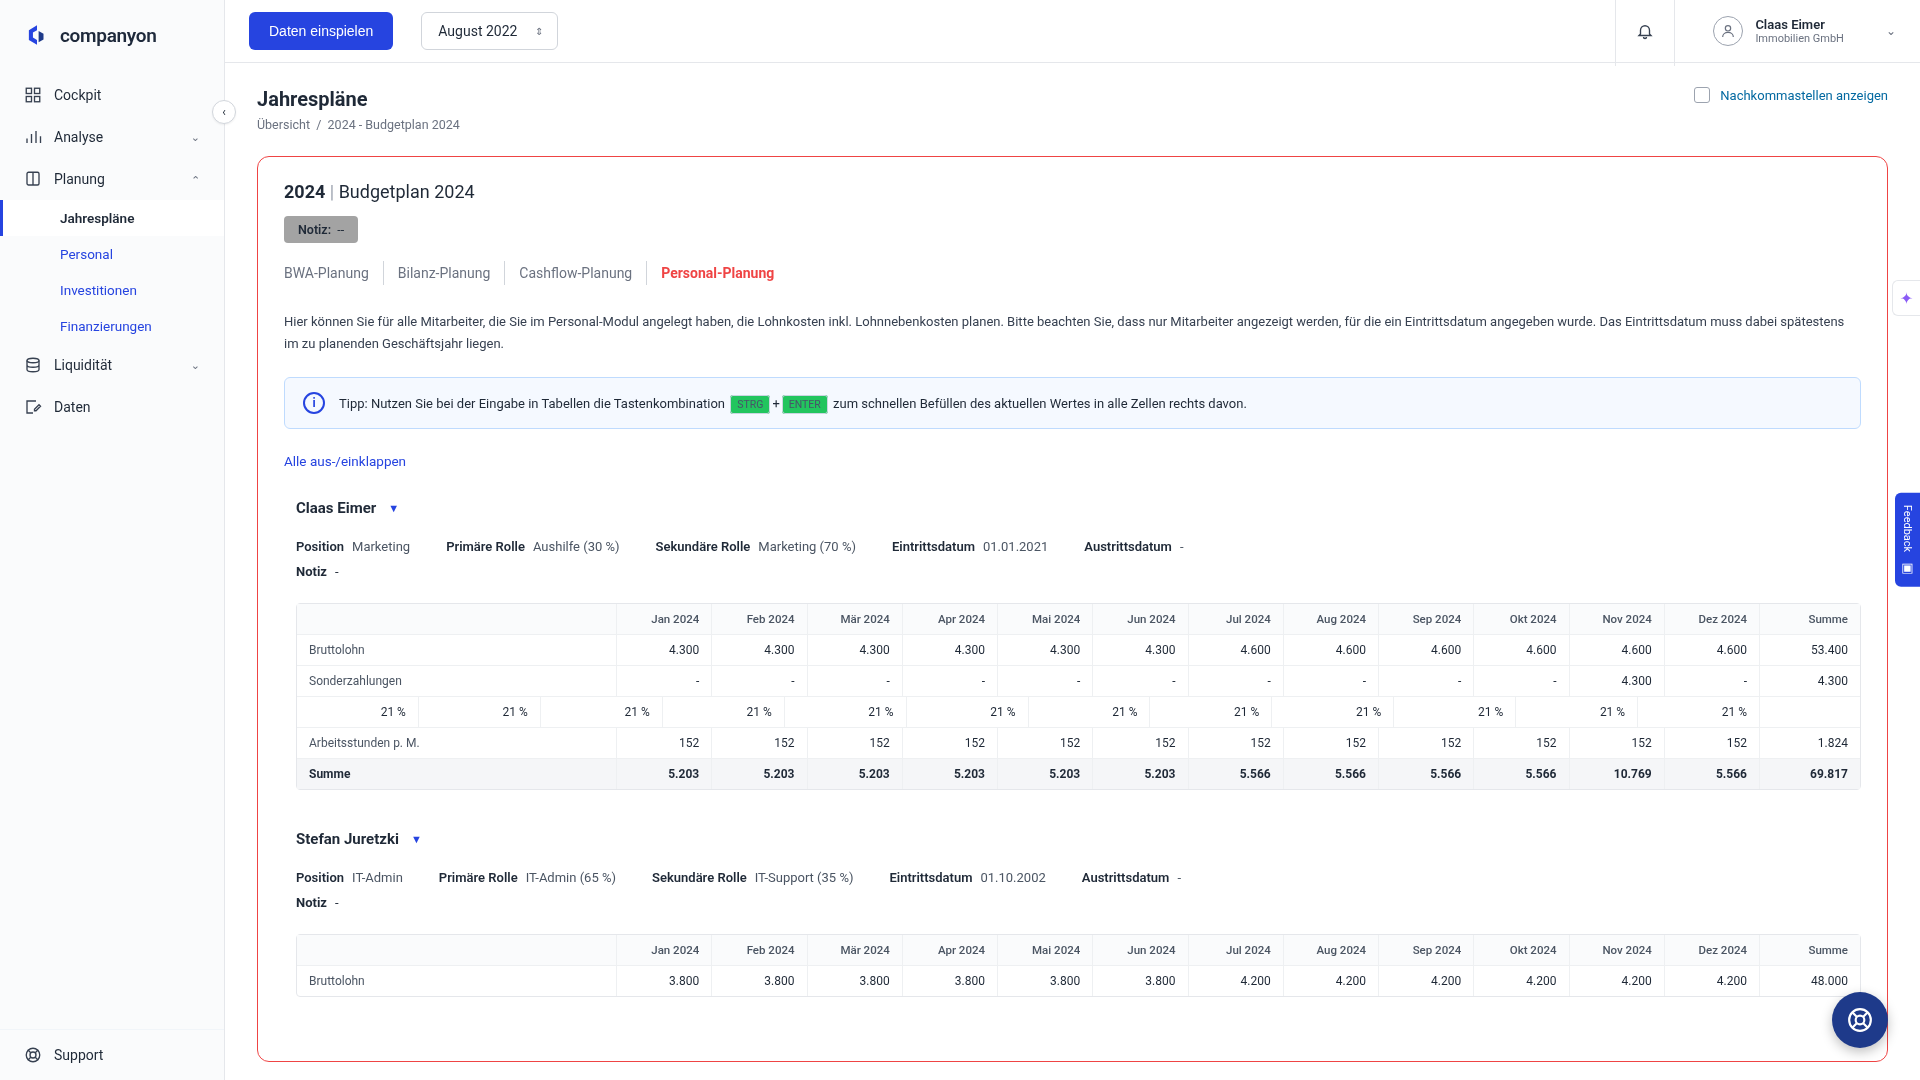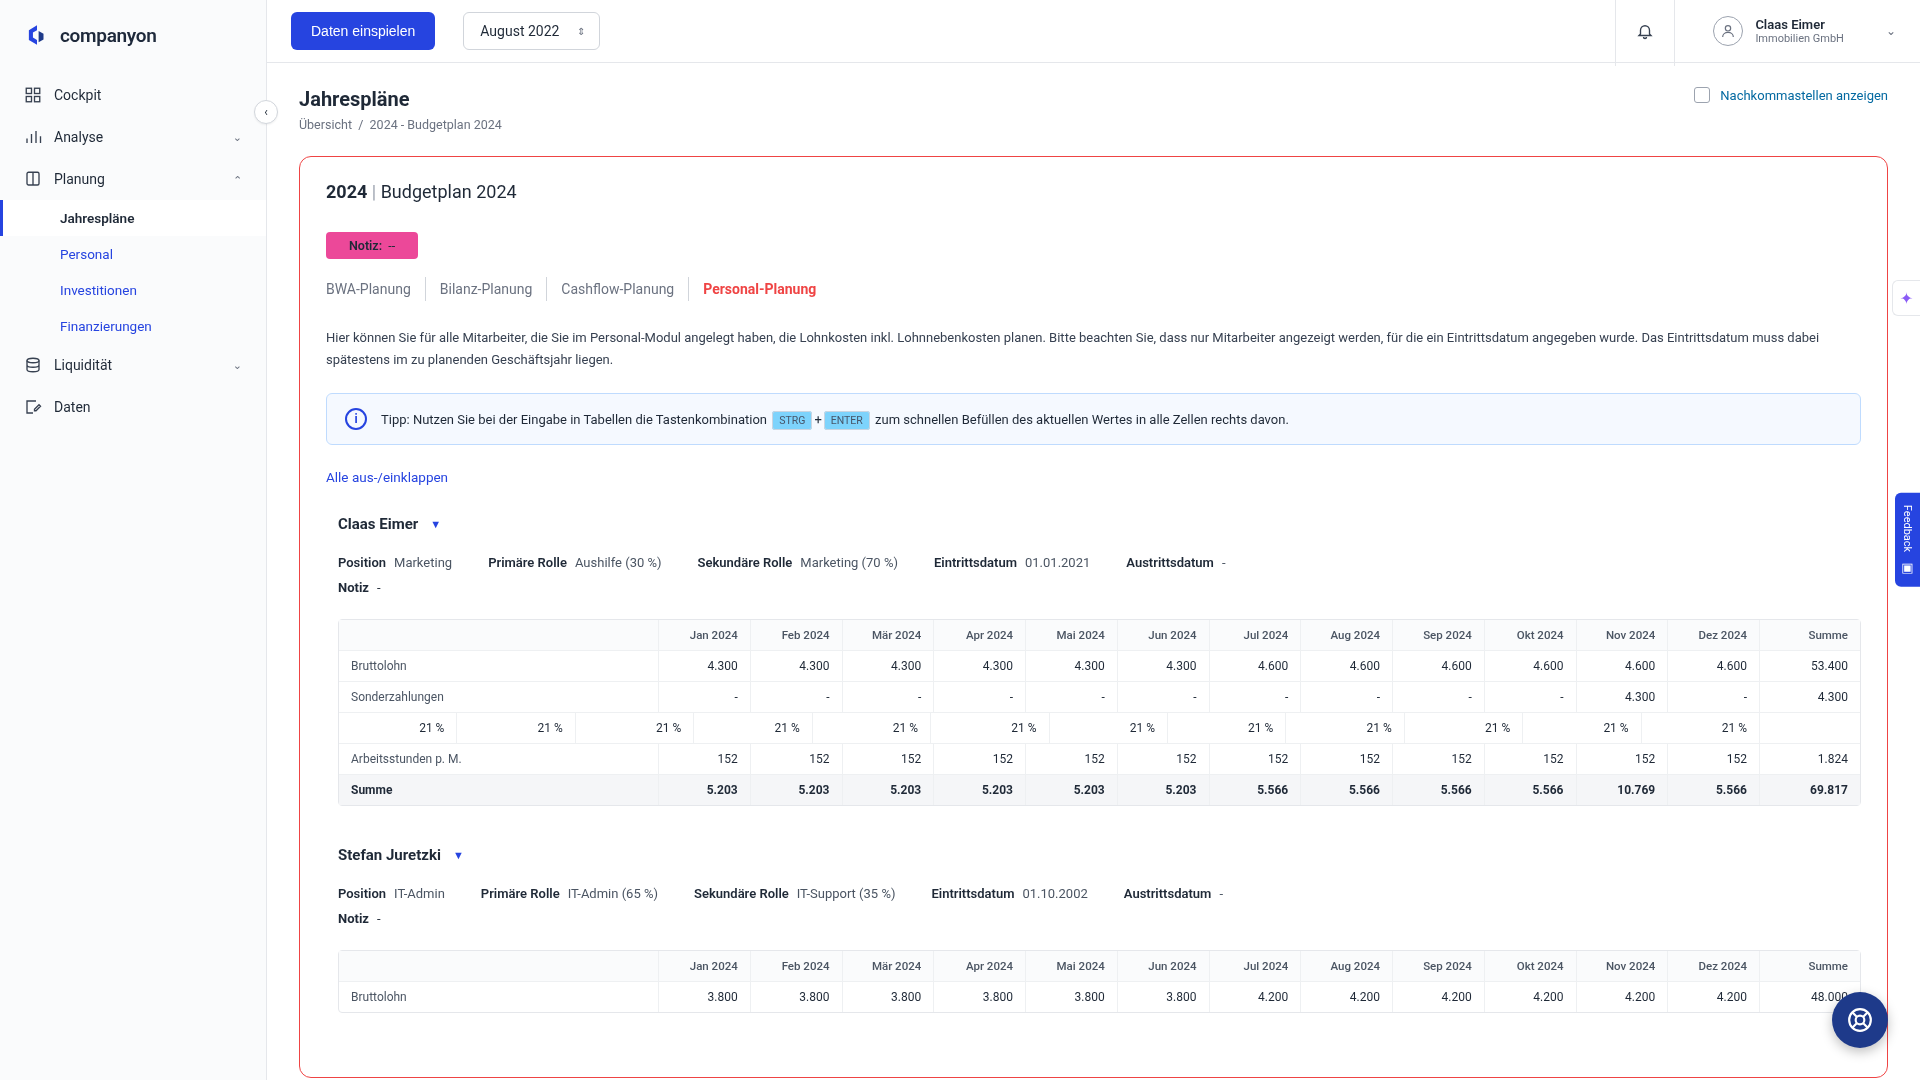--- a/index.html
+++ b/index.html
@@ -1,18 +1,18 @@
 <!DOCTYPE html>
 <html><head>
 <meta charset="utf-8">
 <style>
 * { box-sizing: border-box; margin: 0; padding: 0; }
 body { font-family: -apple-system, BlinkMacSystemFont, "Segoe UI", Roboto, Arial, sans-serif; font-size: 13px; color: #1f2937; background: #fff; width: 1920px; height: 1080px; overflow: hidden; }
 .app { display: flex; height: 100vh; }
-.sidebar { width: 267px; background: #fafbfc; border-right: 1px solid #e5e7eb; display: flex; flex-direction: column; position: relative; }
+.sidebar { width: 225px; background: #fafbfc; border-right: 1px solid #e5e7eb; display: flex; flex-direction: column; position: relative; }
 .logo-row { padding: 22px 24px 20px; display: flex; align-items: center; gap: 10px; }
 .logo-mark { width: 26px; height: 26px; }
 .logo-text { font-size: 19px; font-weight: 600; color: #1e293b; letter-spacing: -0.3px; }
 .nav { flex: 1; padding-top: 6px; }
 .nav-item { display: flex; align-items: center; gap: 12px; padding: 12px 24px; cursor: pointer; font-size: 14px; color: #1f2937; position: relative; }
 .nav-item .chev { margin-left: auto; font-size: 11px; color: #6b7280; }
 .nav-item.expanded .chev { transform: rotate(180deg); }
 .nav-item svg.ni { width: 18px; height: 18px; stroke: #374151; fill: none; stroke-width: 1.8; }
 .sub-items { padding-left: 0; }
 .sub-item { display: block; padding: 10px 24px 10px 60px; font-size: 13.5px; color: #2644e0; cursor: pointer; }
@@ -36,31 +36,31 @@
 .page-head { display: flex; align-items: flex-start; justify-content: space-between; margin-bottom: 24px; }
 .page-title { font-size: 20px; font-weight: 700; color: #1f2937; margin-bottom: 6px; }
 .breadcrumb { font-size: 12.5px; color: #6b7280; }
 .breadcrumb a { color: #6b7280; text-decoration: none; }
 .decimals-toggle { display: flex; align-items: center; gap: 10px; font-size: 13px; color: #0369a1; cursor: pointer; }
 .decimals-toggle .box { width: 16px; height: 16px; border: 1.5px solid #9ca3af; border-radius: 3px; }
 .panel { border: 1px solid #ef4444; border-radius: 12px; padding: 24px 26px; }
 .plan-title { font-size: 18px; font-weight: 700; margin-bottom: 14px; }
 .plan-title .sep { color: #9ca3af; font-weight: 400; }
 .plan-title .sub { font-weight: 400; }
-.notiz-pill { display: inline-block; background: #ec4899; border-radius: 4px; padding: 6px 23px; font-size: 12.5px; margin-bottom: 18px; margin-top: 16px; }
+.notiz-pill { display: inline-block; background: #a3a3a3; border-radius: 4px; padding: 6px 14px; font-size: 12.5px; margin-bottom: 18px; }
 .notiz-pill b { font-weight: 600; }
 .plan-tabs { display: flex; gap: 0; border-bottom: none; margin-bottom: 26px; }
 .plan-tab { padding: 4px 14px; font-size: 14px; color: #6b7280; border-right: 1px solid #d1d5db; cursor: pointer; }
 .plan-tab:first-child { padding-left: 0; }
 .plan-tab:last-child { border-right: none; }
 .plan-tab.active { color: #ef4444; font-weight: 700; }
 .desc { font-size: 13px; color: #374151; line-height: 1.7; margin-bottom: 22px; }
 .tip-box { border: 1px solid #bfdbfe; background: #f5f9ff; border-radius: 6px; padding: 14px 18px; display: flex; align-items: center; gap: 14px; font-size: 13px; color: #1f2937; margin-bottom: 24px; }
 .tip-box .info-icon { width: 22px; height: 22px; border: 2px solid #2644e0; border-radius: 50%; display: flex; align-items: center; justify-content: center; color: #2644e0; font-size: 12px; font-weight: 700; flex-shrink: 0; }
-.tip-box kbd { background: #7dd3fc; border: 1px solid #cbd5e1; border-radius: 3px; padding: 2px 6px; font-size: 10.5px; font-family: inherit; color: #475569; margin: 0 2px; }
+.tip-box kbd { background: #22c55e; border: 1px solid #cbd5e1; border-radius: 3px; padding: 2px 6px; font-size: 10.5px; font-family: inherit; color: #475569; margin: 0 2px; }
 .toggle-all { color: #2644e0; font-size: 13.5px; cursor: pointer; display: inline-block; margin-bottom: 30px; }
 .employee { margin-bottom: 40px; }
 .emp-name { font-size: 15px; font-weight: 700; margin-bottom: 22px; display: flex; align-items: center; gap: 12px; cursor: pointer; padding-left: 12px; }
 .emp-name .tri { color: #2644e0; font-size: 11px; }
 .meta-row { display: flex; flex-wrap: wrap; gap: 36px; padding-left: 12px; font-size: 13px; color: #1f2937; margin-bottom: 10px; }
 .meta-row .pair b { font-weight: 600; margin-right: 8px; }
 .meta-row .pair span { color: #4b5563; }
 .meta-row2 { padding-left: 12px; font-size: 13px; margin-bottom: 24px; }
 .meta-row2 b { font-weight: 700; margin-right: 8px; }
 .grid { border: 1px solid #e5e7eb; border-radius: 4px; font-size: 12px; margin-left: 12px; }
@@ -132,20 +132,28 @@
         <span>Liquidität</span>
         <span class="chev">⌄</span>
       </div>
       <div class="nav-item">
         <svg class="ni" viewBox="0 0 24 24">
             <path d="M12 20 L4 20 L4 4 L16 4 M14 15 L20 9 L22 11 L16 17 L14 17 Z"></path>
           </svg>
         <span>Daten</span>
       </div>
     </nav>
+    <div class="support">
+      <svg class="ni" style="width:18px;height:18px;stroke:#374151;fill:none;stroke-width:1.8" viewBox="0 0 24 24">
+          <circle cx="12" cy="12" r="9"></circle>
+          <circle cx="12" cy="12" r="4"></circle>
+          <path d="M5 5 L9 9 M19 5 L15 9 M5 19 L9 15 M19 19 L15 15"></path>
+        </svg>
+      <span>Support</span>
+    </div>
   </aside>
 
   <main class="main">
     <div class="topbar">
       <button class="btn-primary">Daten einspielen</button>
       <div class="period-select"><span>August 2022</span></div>
       <div class="tb-spacer"></div>
       <div class="bell">
         <svg width="18" height="18" viewBox="0 0 24 24" fill="none" stroke="#374151" stroke-width="1.8">
             <path d="M18 16 L18 11 C18 7.7 15.3 5 12 5 C8.7 5 6 7.7 6 11 L6 16 L4 18 L20 18 Z M10 20 C10 21.1 10.9 22 12 22 C13.1 22 14 21.1 14 20"></path>

